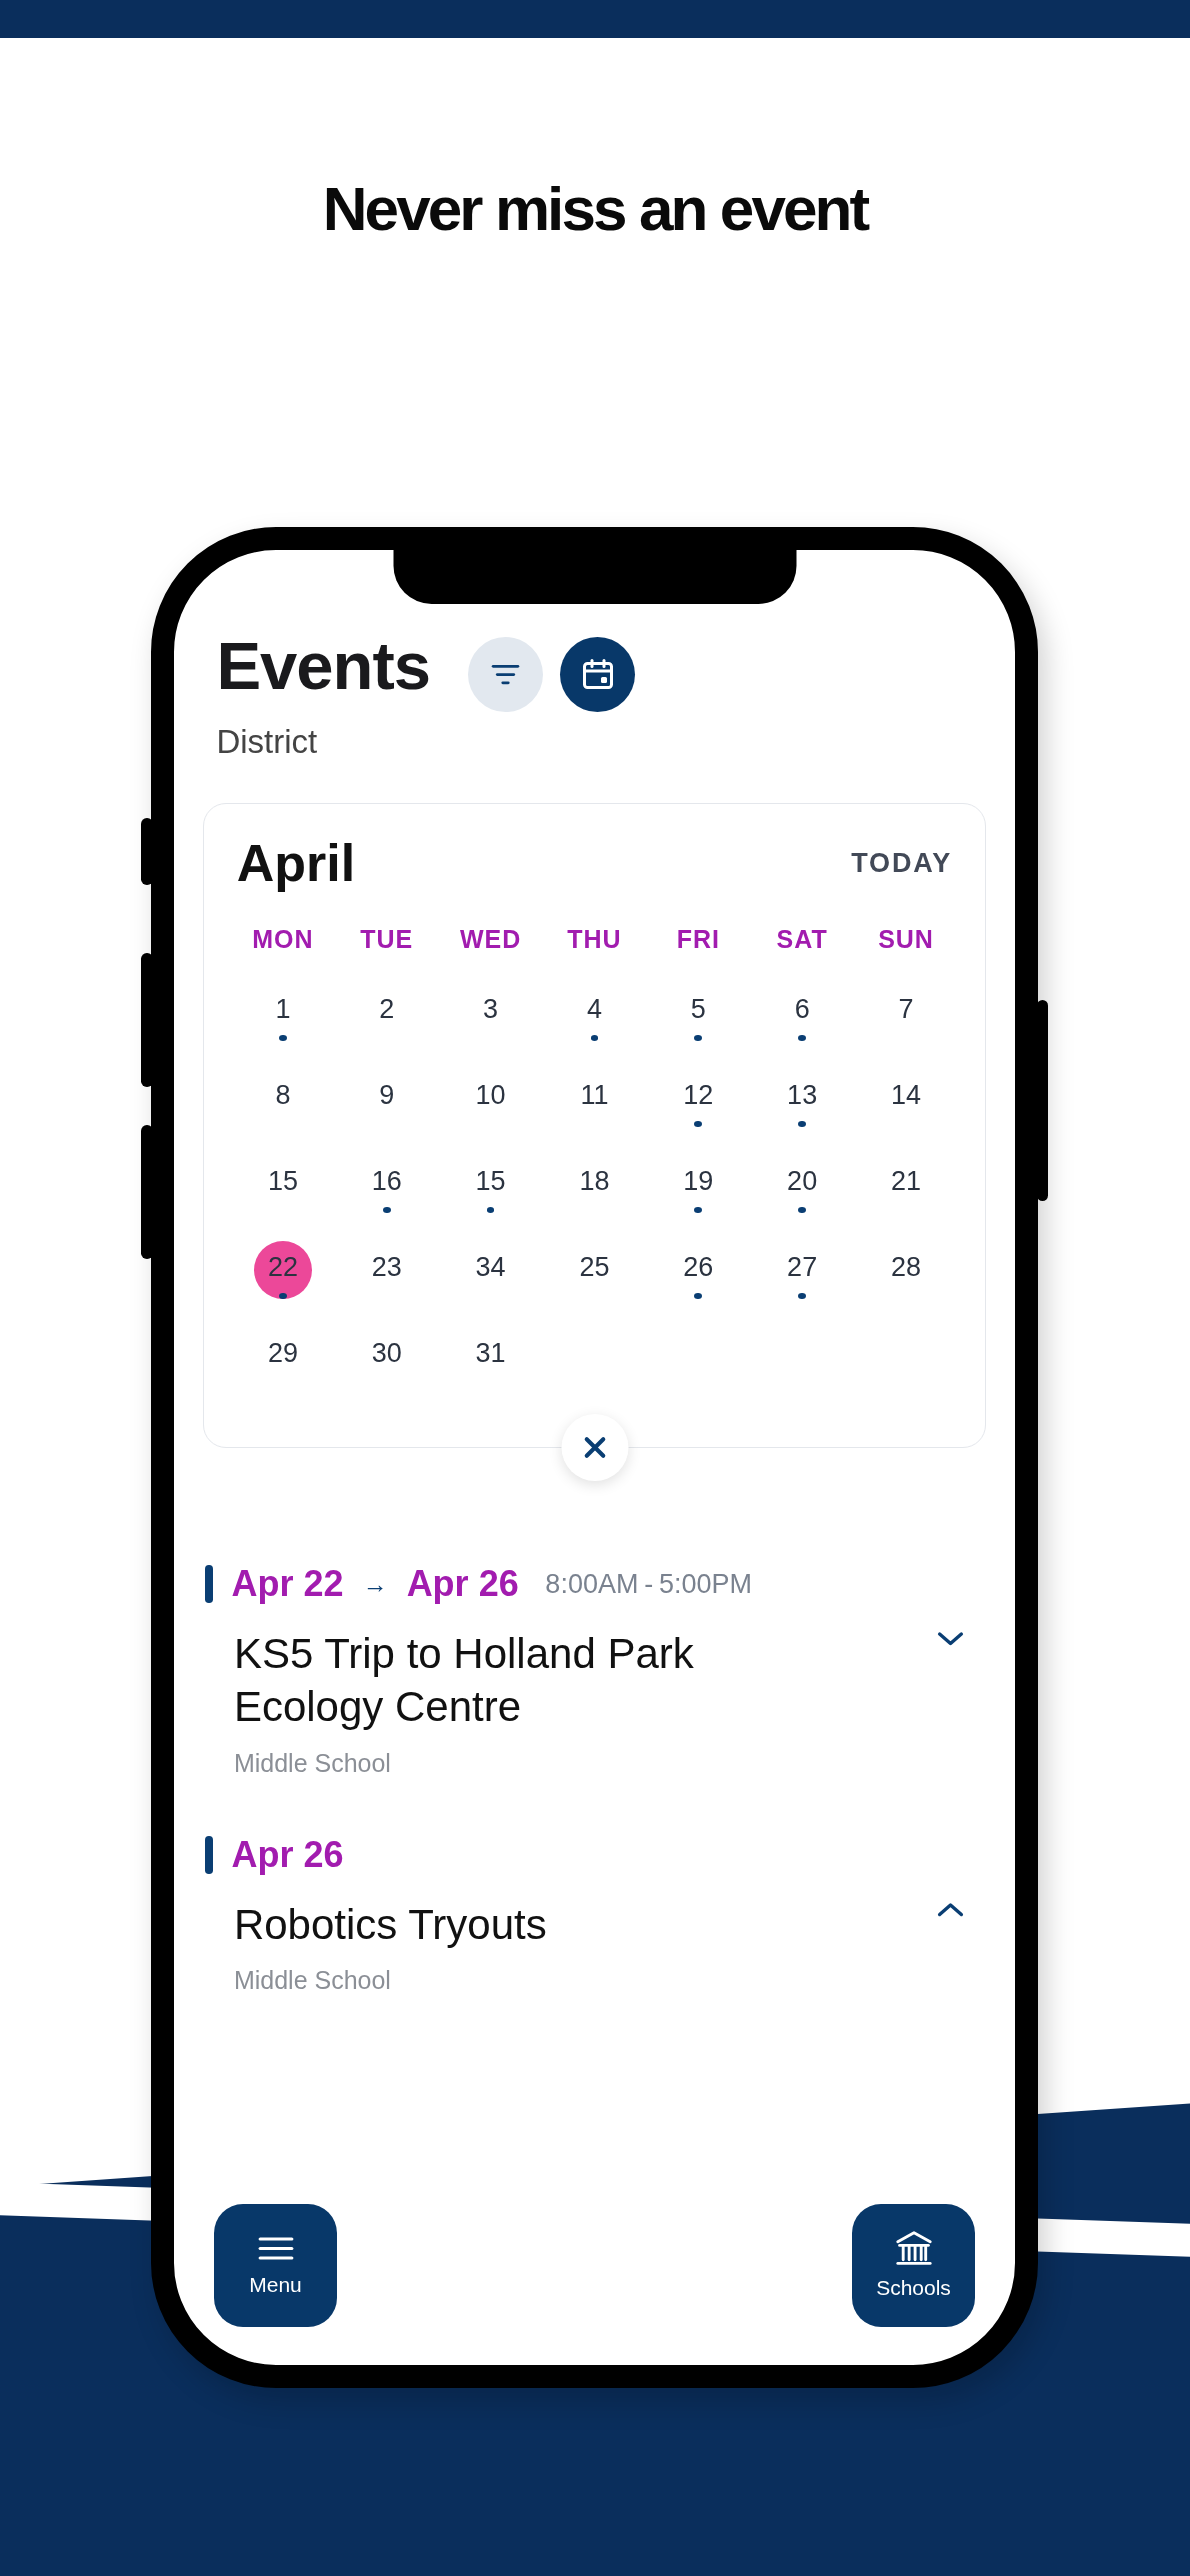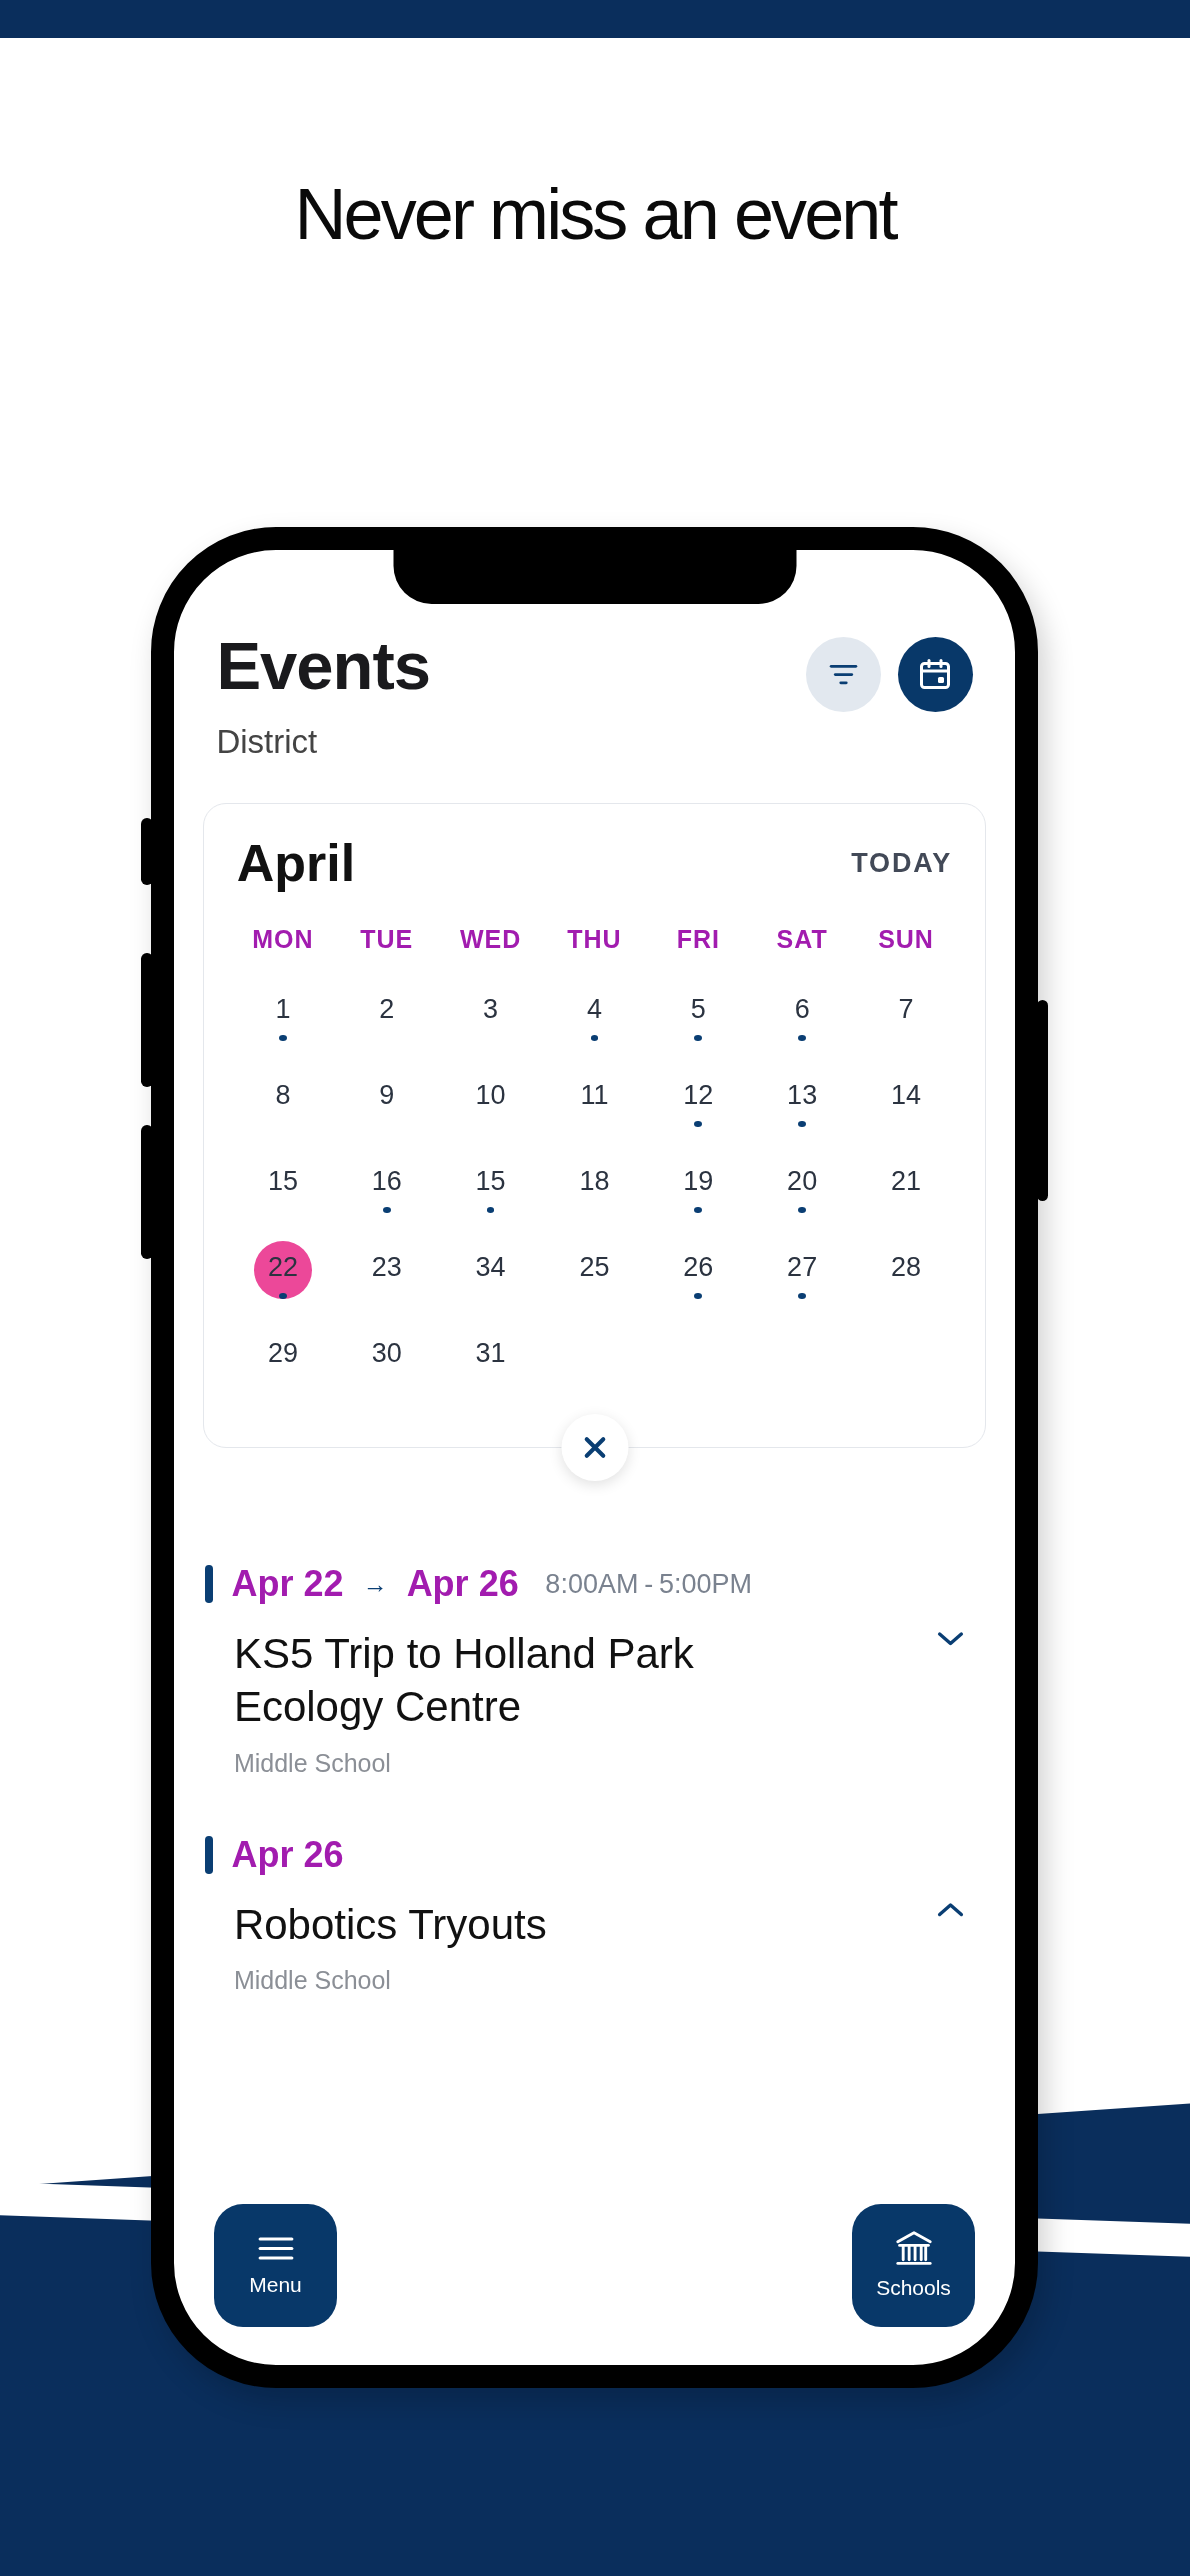--- a/index.html
+++ b/index.html
@@ -4,21 +4,21 @@
 <style>
   * { box-sizing: border-box; margin: 0; padding: 0; }
   html, body { width: 1190px; height: 2576px; font-family: -apple-system, "Helvetica Neue", Arial, sans-serif; }
   body { background: #ffffff; position: relative; overflow: hidden; }
 
   
   .topbar { position: absolute; top: 0; left: 0; right: 0; height: 38px; background: #0a2e5c; }
 
   
   .hero { position: absolute; top: 173px; left: 0; right: 0; text-align: center; }
-  .hero h1 { font-size: 72px; font-weight: 400; letter-spacing: -2.9px; color: #0a0a0a; }
+  .hero h1 { font-size: 62px; font-weight: 700; letter-spacing: -2.9px; color: #0a0a0a; }
 
   
   .bg-slash-navy { position: absolute; top: 2190px; left: -48px; right: -48px; height: 575px;
     background: #0a2e5c; transform: skewY(-4deg); transform-origin: left top; z-index: 1; }
   .bg-slash-white { position: absolute; top: 2204px; left: -48px; width: 1342px; height: 33px; background: #ffffff; transform: skewY(2deg); z-index: 2; }
   .bg-slash-blue { position: absolute; top: 2166px; left: -48px; width: 1342px; height: 48px; background: #0b5a9b; transform: skewY(-4deg); z-index: 0; }
 
   
   .phone { position: absolute; top: 527px; left: 151px; width: 887px; height: 1861px;
     border: 23px solid #000; border-radius: 125px; background: #ffffff; z-index: 10;
@@ -27,21 +27,21 @@
     width: 403px; height: 58px; background: #000; border-radius: 0 0 38px 38px; }
   .side-btn { position: absolute; background: #000; border-radius: 5.8px; }
   .side-btn.b1 { left: -33px; top: 268px; width: 11.5px; height: 67px; }
   .side-btn.b2 { left: -33px; top: 403px; width: 11.5px; height: 134px; }
   .side-btn.b3 { left: -33px; top: 575px; width: 11.5px; height: 134px; }
   .side-btn.b4 { right: -33px; top: 450px; width: 11.5px; height: 201px; }
 
   .screen { position: absolute; inset: 0; border-radius: 104px; overflow: hidden; padding: 77px 29px 0 29px; }
 
   
-  .header-row { display: flex; align-items: flex-start; justify-content: space-between; padding: 0 13.4px; gap: 38px; }
+  .header-row { display: flex; align-items: flex-start; justify-content: flex-start; padding: 0 13.4px; gap: 38px; }
   .header-left .title { font-size: 67px; font-weight: 900; color: #1a1a1d; letter-spacing: -1px; }
   .header-left .subtitle { font-size: 33px; color: #444; margin-top: 19px; }
   .header-right { display: flex; gap: 17px; align-items: center; margin-top: 9.6px; }
   .circle-btn { width: 75px; height: 75px; border-radius: 50%; display: flex; align-items: center; justify-content: center; }
   .circle-btn.light { background: #e2e8ef; }
   .circle-btn.dark  { background: #083869; }
 
   
   .cal-card { margin-top: 42px; border: 1.9px solid #e4e7ec; border-radius: 23px; padding: 29px 27px 46px 27px; position: relative; }
   .cal-head { display: flex; justify-content: space-between; align-items: center; padding: 0 5.8px; }

